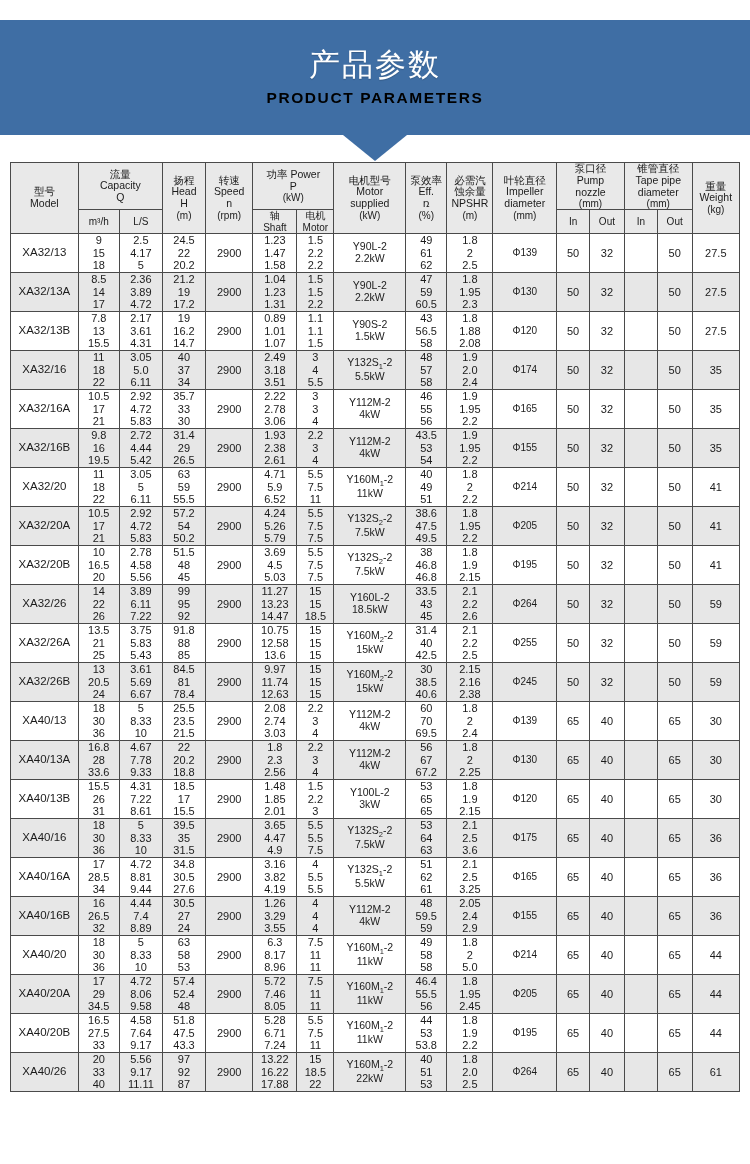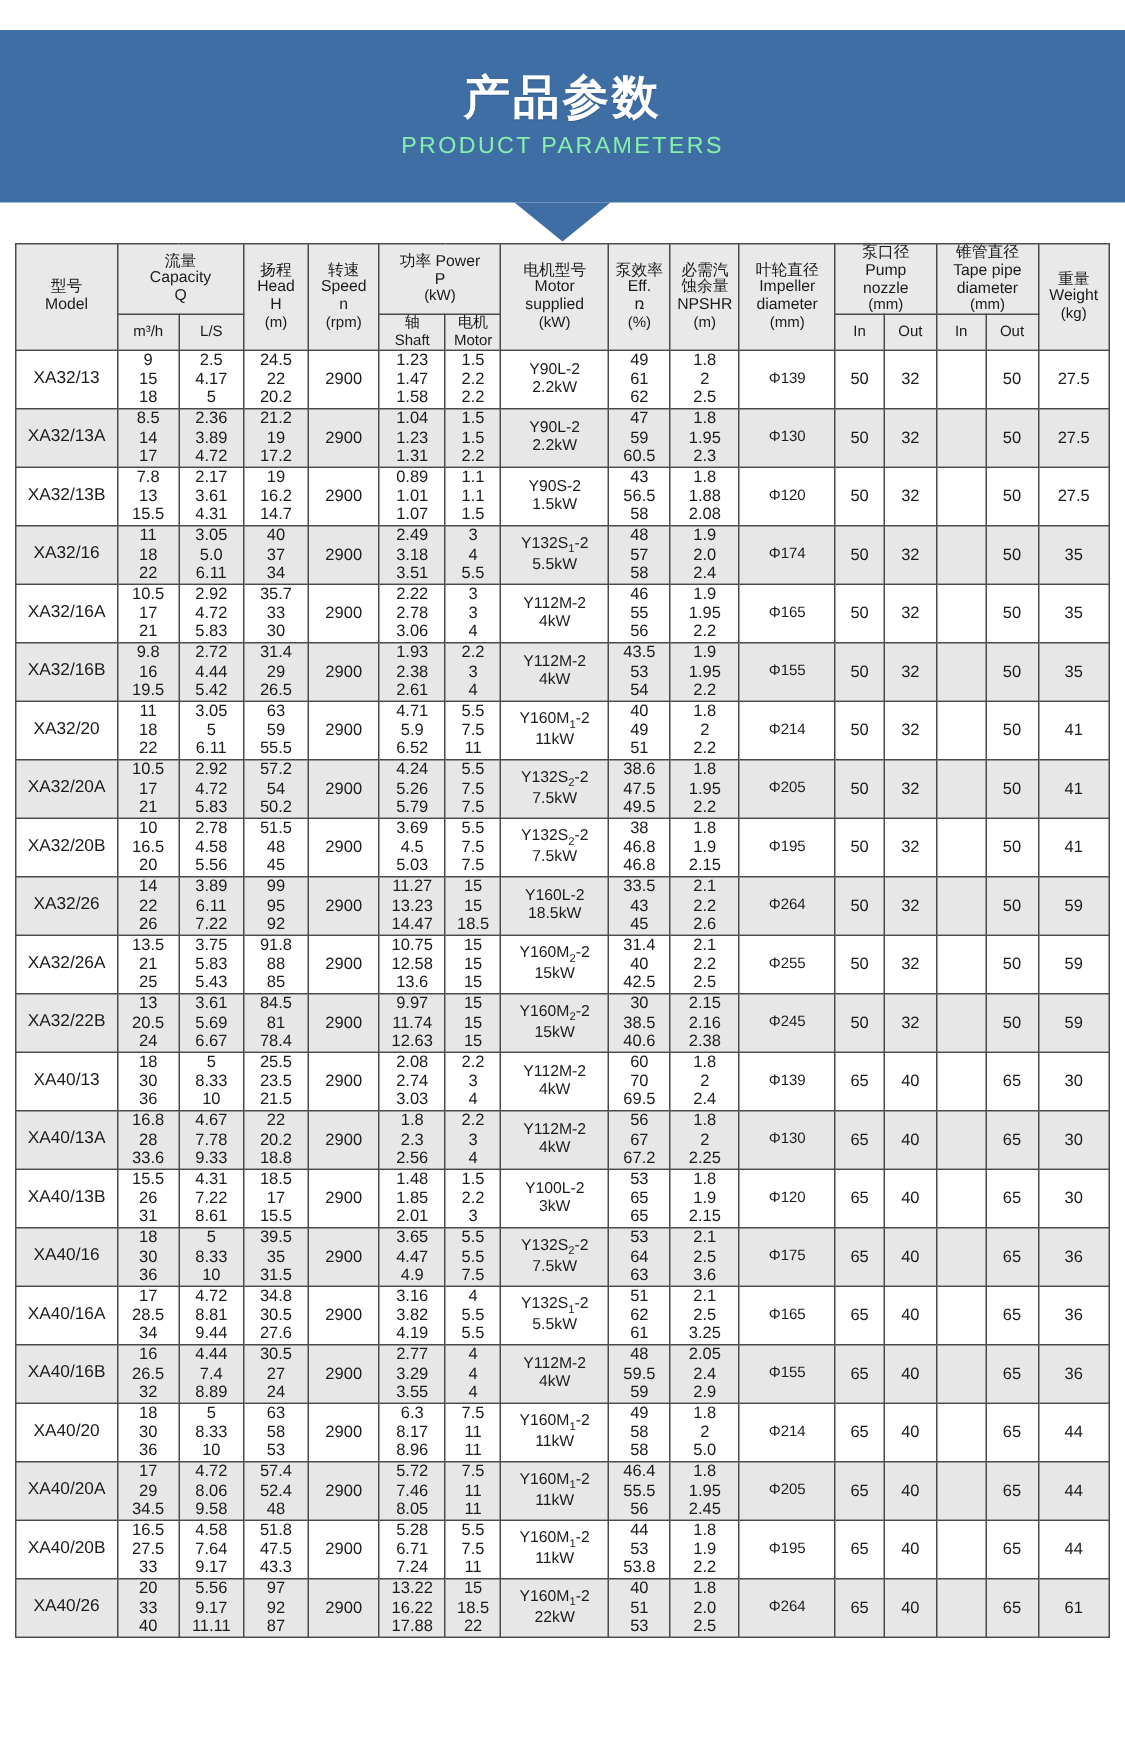--- a/index.html
+++ b/index.html
@@ -31,31 +31,31 @@
     background: #3e6ba0;
     background: #3f6ea4;
     display: flex;
     flex-direction: column;
     align-items: center;
     justify-content: center;
   }
   .banner-cn {
     color: #ffffff;
     font-size: 31px;
-    font-weight: bold;
+    font-weight: normal;
     letter-spacing: 2px;
     line-height: 1.1;
     margin-bottom: 6px;
     text-shadow: 0 1px 1px rgba(0,0,0,0.18);
   }
   .banner-en {
-    color: #86efac;
+    color: #000000;
     font-size: 15.5px;
     letter-spacing: 1.6px;
-    font-weight: 400;
+    font-weight: 700;
   }
   .banner-arrow {
     position: absolute;
     left: 50%;
     top: 135px;
     transform: translateX(-50%);
     width: 0; height: 0;
     border-left: 32px solid transparent;
     border-right: 32px solid transparent;
     border-top: 26px solid #3f6ea4;
@@ -787,21 +787,21 @@
               <span class="stack">2.5</span>
             </td>
             <td class="imp-cell">Φ255</td>
             <td>50</td>
             <td>32</td>
             <td></td>
             <td>50</td>
             <td>59</td>
           </tr>
           <tr class="alt">
-            <td class="model-cell">XA32/22B</td>
+            <td class="model-cell">XA32/26B</td>
             <td>
               <span class="stack">13</span>
               <span class="stack">20.5</span>
               <span class="stack">24</span>
             </td>
             <td>
               <span class="stack">3.61</span>
               <span class="stack">5.69</span>
               <span class="stack">6.67</span>
             </td>
@@ -1099,21 +1099,21 @@
               <span class="stack">7.4</span>
               <span class="stack">8.89</span>
             </td>
             <td>
               <span class="stack">30.5</span>
               <span class="stack">27</span>
               <span class="stack">24</span>
             </td>
             <td>2900</td>
             <td>
-              <span class="stack">2.77</span>
+              <span class="stack">1.26</span>
               <span class="stack">3.29</span>
               <span class="stack">3.55</span>
             </td>
             <td>
               <span class="stack">4</span>
               <span class="stack">4</span>
               <span class="stack">4</span>
             </td>
             <td class="motor-cell">
               <span class="stack">Y112M-2</span>

